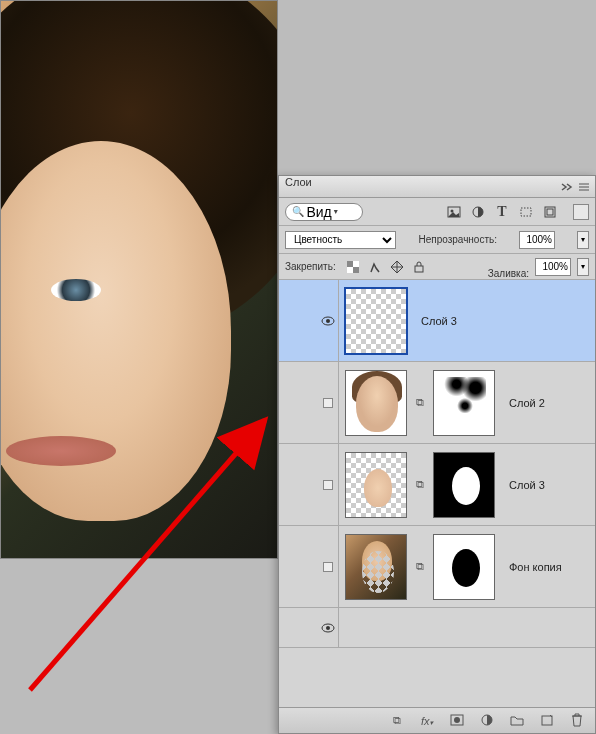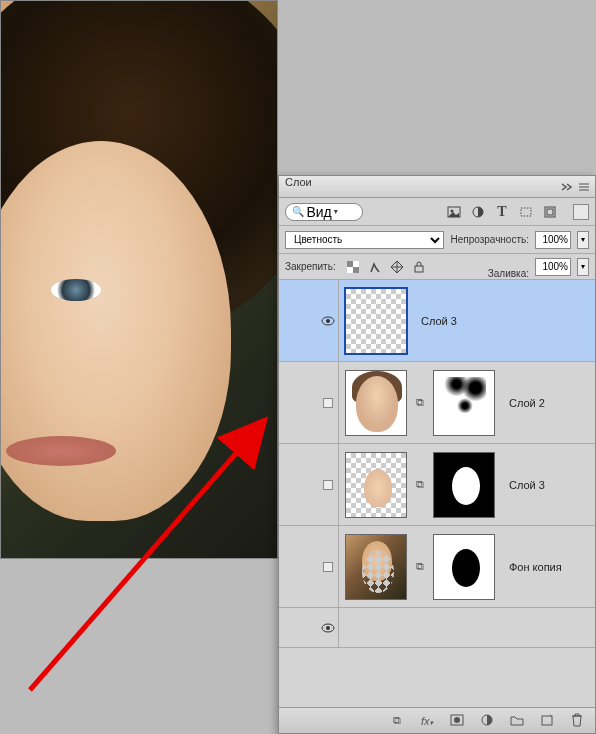--- a/index.html
+++ b/index.html
@@ -18,21 +18,21 @@
 .panel-menu{margin-left:auto;display:flex;gap:4px;align-items:center;}
 .collapse-btn{width:14px;height:10px;cursor:pointer;}
 .toolbar{height:28px;background:#d4d4d4;border-bottom:1px solid #aaa;display:flex;align-items:center;padding:0 6px;gap:4px;}
 .search-combo{display:flex;align-items:center;background:#fff;border:1px solid #888;border-radius:10px;height:18px;padding:0 4px 0 6px;width:78px;}
 .search-icon-sm{font-size:10px;color:#666;}
 .search-lbl{font-size:14px;margin:0 2px;}
 .dd{font-size:8px;color:#444;}
 .filter-icons{margin-left:auto;display:flex;gap:10px;align-items:center;padding-right:4px;}
 .fi{width:14px;height:14px;display:inline-flex;align-items:center;justify-content:center;color:#444;}
 .sq-menu{width:16px;height:16px;border:1px solid #888;background:#e8e8e8;margin-left:8px;}
-.blend-row{height:28px;background:#d4d4d4;border-bottom:1px solid #aaa;display:flex;align-items:center;padding:0 6px;gap:6px;}
+.blend-row{height:28px;background:#d4d4d4;border-bottom:1px solid #aaa;display:flex;align-items:center;padding:0 6px;gap:22px;}
 .blend-select{flex:1;height:18px;background:#fff;border:1px solid #888;font-size:10px;padding:0 4px;}
 .opacity-lbl{font-size:10px;color:#333;text-align:center;}
 .pct-box{width:36px;height:18px;background:#fff;border:1px solid #888;font-size:10px;text-align:right;padding-right:2px;display:flex;align-items:center;justify-content:flex-end;}
 .pct-dd{width:12px;height:18px;border:1px solid #888;background:#eee;display:flex;align-items:center;justify-content:center;font-size:8px;}
 .lock-row{height:26px;background:#d4d4d4;border-bottom:1px solid #aaa;display:flex;align-items:center;padding:0 6px;gap:6px;}
 .lock-lbl{font-size:10px;color:#333;}
 .lock-icons{display:flex;gap:8px;margin-left:4px;}
 .li{width:14px;height:14px;display:flex;align-items:center;justify-content:center;}
 .layers-list{overflow-y:auto;height:calc(100% - 22px - 28px - 28px - 26px - 26px);}
 .layer{display:flex;align-items:center;border-bottom:1px solid #aaa;background:#d4d4d4;min-height:82px;padding-left:38px;}

